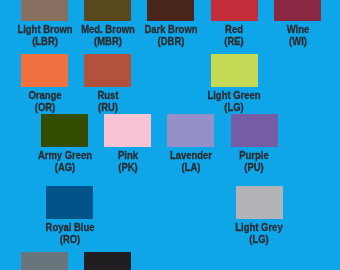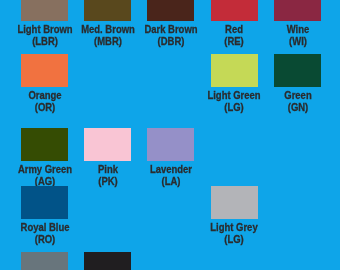--- a/index.html
+++ b/index.html
@@ -22,22 +22,22 @@
     background: #0ea5e9;
     overflow: hidden;
   }
   
   .cell {
     position: absolute;
     width: 47px;
   }
   .cell.r0 { top: -11.8px; }
   .cell.r1 { top:  54.4px; }
-  .cell.r2 { top: 128px; }
-  .cell.r3 { top: 185.8px; }
+  .cell.r2 { top: 114px; margin-left: 20px; }
+  .cell.r3 { top: 185.8px; margin-left: 25px; }
   .cell.r4 { top: 251.5px; }
   .cell.c0 { left:  21px;   }
   .cell.c1 { left:  84.3px; }
   .cell.c2 { left: 147.4px; }
   .cell.c3 { left: 210.7px; }
   .cell.c4 { left: 274px;   }
 
   .swatch {
     width: 47px;
     height: 32.8px;
@@ -102,32 +102,32 @@
     </div>
   </div>
 
   <div class="cell r1 c0">
     <div class="swatch" style="background: rgb(241, 114, 64);"></div>
     <div class="caption">
       <span class="nm">Orange</span>
       <span class="ab">(OR)</span>
     </div>
   </div>
+  <div class="cell r1 c1">
+    <div class="swatch" style="background: rgb(178, 81, 62);"></div>
+    <div class="caption">
+      <span class="nm">Rust</span>
+      <span class="ab">(RU)</span>
+    </div>
+  </div>
   <div class="cell r1 c3">
     <div class="swatch" style="background: rgb(197, 217, 86);"></div>
     <div class="caption">
       <span class="nm">Light Green</span>
       <span class="ab">(LG)</span>
-    </div>
-  </div>
-  <div class="cell r1 c4">
-    <div class="swatch" style="background: rgb(9, 74, 51);"></div>
-    <div class="caption">
-      <span class="nm">Green</span>
-      <span class="ab">(GN)</span>
     </div>
   </div>
 
   <div class="cell r2 c0">
     <div class="swatch" style="background: rgb(53, 76, 3);"></div>
     <div class="caption">
       <span class="nm">Army Green</span>
       <span class="ab">(AG)</span>
     </div>
   </div>
@@ -136,20 +136,27 @@
     <div class="caption">
       <span class="nm">Lavender</span>
       <span class="ab">(LA)</span>
     </div>
   </div>
   <div class="cell r2 c1">
     <div class="swatch" style="background: rgb(249, 197, 212);"></div>
     <div class="caption">
       <span class="nm">Pink</span>
       <span class="ab">(PK)</span>
+    </div>
+  </div>
+  <div class="cell r2 c3">
+    <div class="swatch" style="background: rgb(118, 91, 165);"></div>
+    <div class="caption">
+      <span class="nm">Purple</span>
+      <span class="ab">(PU)</span>
     </div>
   </div>
 
   <div class="cell r3 c0">
     <div class="swatch" style="background: rgb(1, 83, 136);"></div>
     <div class="caption">
       <span class="nm">Royal Blue</span>
       <span class="ab">(RO)</span>
     </div>
   </div>

